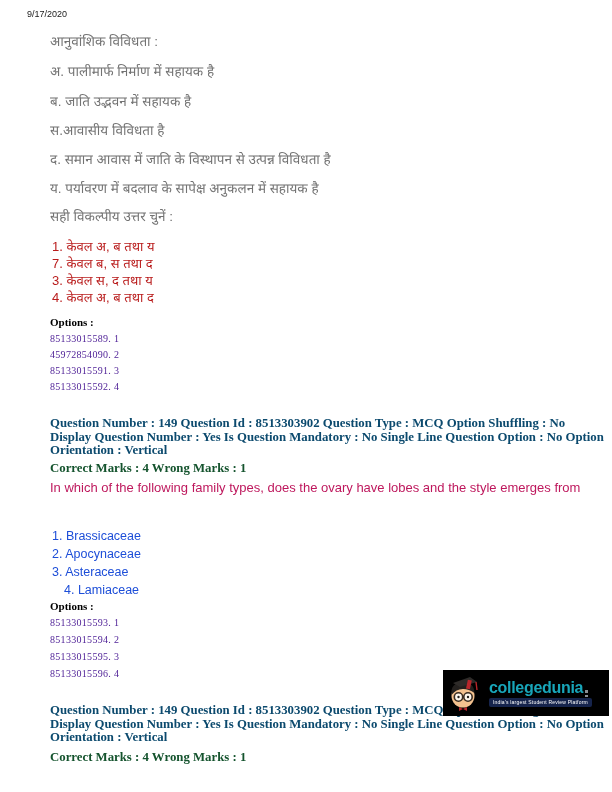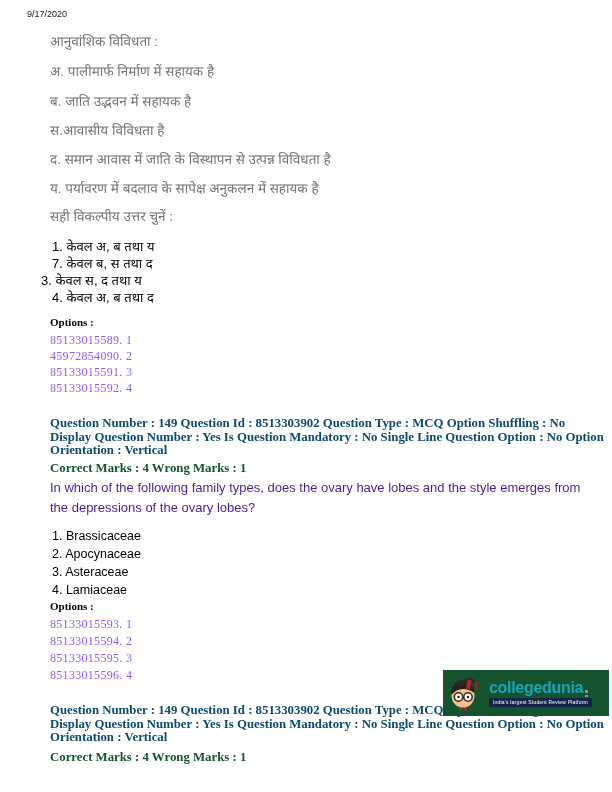--- a/index.html
+++ b/index.html
@@ -18,69 +18,69 @@
     font-size:9px; color:#1a1a1a;text-align:center;
   }
 
   .hindi {
     font-family:"Liberation Sans","DejaVu Sans",sans-serif;
     font-size:13.5px; color:#737373;
     white-space:nowrap;
   }
   .hindi-choice {
     font-family:"Liberation Sans","DejaVu Sans",sans-serif;
-    font-size:13px; color:#000000;
+    font-size:13px; color:#b91c1c;
     white-space:nowrap;
   }
 
   .opt-label {
     font-family:"Liberation Serif", serif;
     font-weight:bold; font-size:11px; color:#000;
   }
   .code {
     font-family:"Liberation Serif", serif;
-    font-size:12px; color:#8b5cf6;
+    font-size:10px; color:#4c1d95;
     letter-spacing:0.3px;
   }
 
   .meta {
     width:540px;
     font-family:"Liberation Serif", serif;
     font-weight:bold; font-size:12.8px; color:#0c4a6e;
     line-height:13.5px;
   }
   .meta div { white-space:nowrap; }
   .marks {
     font-family:"Liberation Serif", serif;
     font-weight:bold; font-size:12.8px; color:#14532d;
     white-space:nowrap;
   }
 
   .qtext {
     font-family:"Liberation Sans", sans-serif;
-    font-size:13px; color:#4c1d95; line-height:20px;
+    font-size:13px; color:#be185d; line-height:20px;
   }
   .qtext div { white-space:nowrap; }
   .en-choice {
     font-family:"Liberation Sans", sans-serif;
-    font-size:12.5px; color:#000000;
+    font-size:12.5px; color:#1d4ed8;
     white-space:nowrap;
   }
 
   .pagenum {
     position:absolute; top:792px; right:48px;
     font-family:"Liberation Sans", sans-serif;
     font-size:15px; color:#2b2b2b;
   }
 
   
   .logo {
     position:absolute; top:670px; left:443px;
     width:166px; height:46px;
-    background:#14532d;
+    background:#000000;
     display:flex; align-items:center;
     z-index:5;
   }
   .logo .mascot { width:44px; height:44px; flex:0 0 auto; }
   .logo .brandbox { display:flex; flex-direction:column; margin-left:2px; }
   .logo .brandline { display:flex; align-items:baseline; }
   .brand-text {
     font-family:"Liberation Sans", sans-serif;
     font-weight:bold; font-size:16px; letter-spacing:-0.3px;
   }
@@ -105,45 +105,44 @@
 <div class="abs hindi" style="top:32px">आनुवांशिक विविधता :</div>
 <div class="abs hindi" style="top:62px">अ. पालीमार्फ निर्माण में सहायक है</div>
 <div class="abs hindi" style="top:92px">ब. जाति उद्भवन में सहायक है</div>
 <div class="abs hindi" style="top:121px">स.आवासीय विविधता है</div>
 <div class="abs hindi" style="top:150px">द. समान आवास में जाति के विस्थापन से उत्पन्न विविधता है</div>
 <div class="abs hindi" style="top:179px">य. पर्यावरण में बदलाव के सापेक्ष अनुकलन में सहायक है</div>
 <div class="abs hindi" style="top:207px">सही विकल्पीय उत्तर चुनें :</div>
 
 <div class="abs hindi-choice" style="top:237px;left:52px">1. केवल अ, ब तथा य</div>
 <div class="abs hindi-choice" style="top:254px;left:52px">7. केवल ब, स तथा द</div>
-<div class="abs hindi-choice" style="top:271px;left:41px">3. केवल स, द तथा य</div>
+<div class="abs hindi-choice" style="top:271px;left:52px">3. केवल स, द तथा य</div>
 <div class="abs hindi-choice" style="top:288px;left:52px">4. केवल अ, ब तथा द</div>
 
 <div class="abs opt-label" style="top:316px">Options :</div>
 <div class="abs code" style="top:333px">85133015589. 1</div>
 <div class="abs code" style="top:349px">45972854090. 2</div>
 <div class="abs code" style="top:365px">85133015591. 3</div>
 <div class="abs code" style="top:381px">85133015592. 4</div>
 
 <div class="abs meta" style="top:417px">
   <div>Question Number : 149 Question Id : 8513303902 Question Type : MCQ Option Shuffling : No</div>
   <div>Display Question Number : Yes Is Question Mandatory : No Single Line Question Option : No Option</div>
   <div>Orientation : Vertical</div>
 </div>
 <div class="abs marks" style="top:461px">Correct Marks : 4 Wrong Marks : 1</div>
 
 <div class="abs qtext" style="top:478px">
   <div>In which of the following family types, does the ovary have lobes and the style emerges from</div>
-  <div>the depressions of the ovary lobes?</div>
 </div>
 
 <div class="abs en-choice" style="top:529px;left:52px">1. Brassicaceae</div>
 <div class="abs en-choice" style="top:547px;left:52px">2. Apocynaceae</div>
 <div class="abs en-choice" style="top:565px;left:52px">3. Asteraceae</div>
-<div class="abs en-choice" style="top:583px;left:52px">4. Lamiaceae</div>
+<div class="abs en-choice" style="top:583px;left:64px">4. Lamiaceae</div>
 
 <div class="abs opt-label" style="top:600px">Options :</div>
 <div class="abs code" style="top:617px">85133015593. 1</div>
 <div class="abs code" style="top:634px">85133015594. 2</div>
 <div class="abs code" style="top:651px">85133015595. 3</div>
 <div class="abs code" style="top:668px">85133015596. 4</div>
 
 <div class="abs meta" style="top:704px">
   <div>Question Number : 149 Question Id : 8513303902 Question Type : MCQ Option Shuffling : No</div>
   <div>Display Question Number : Yes Is Question Mandatory : No Single Line Question Option : No Option</div>

